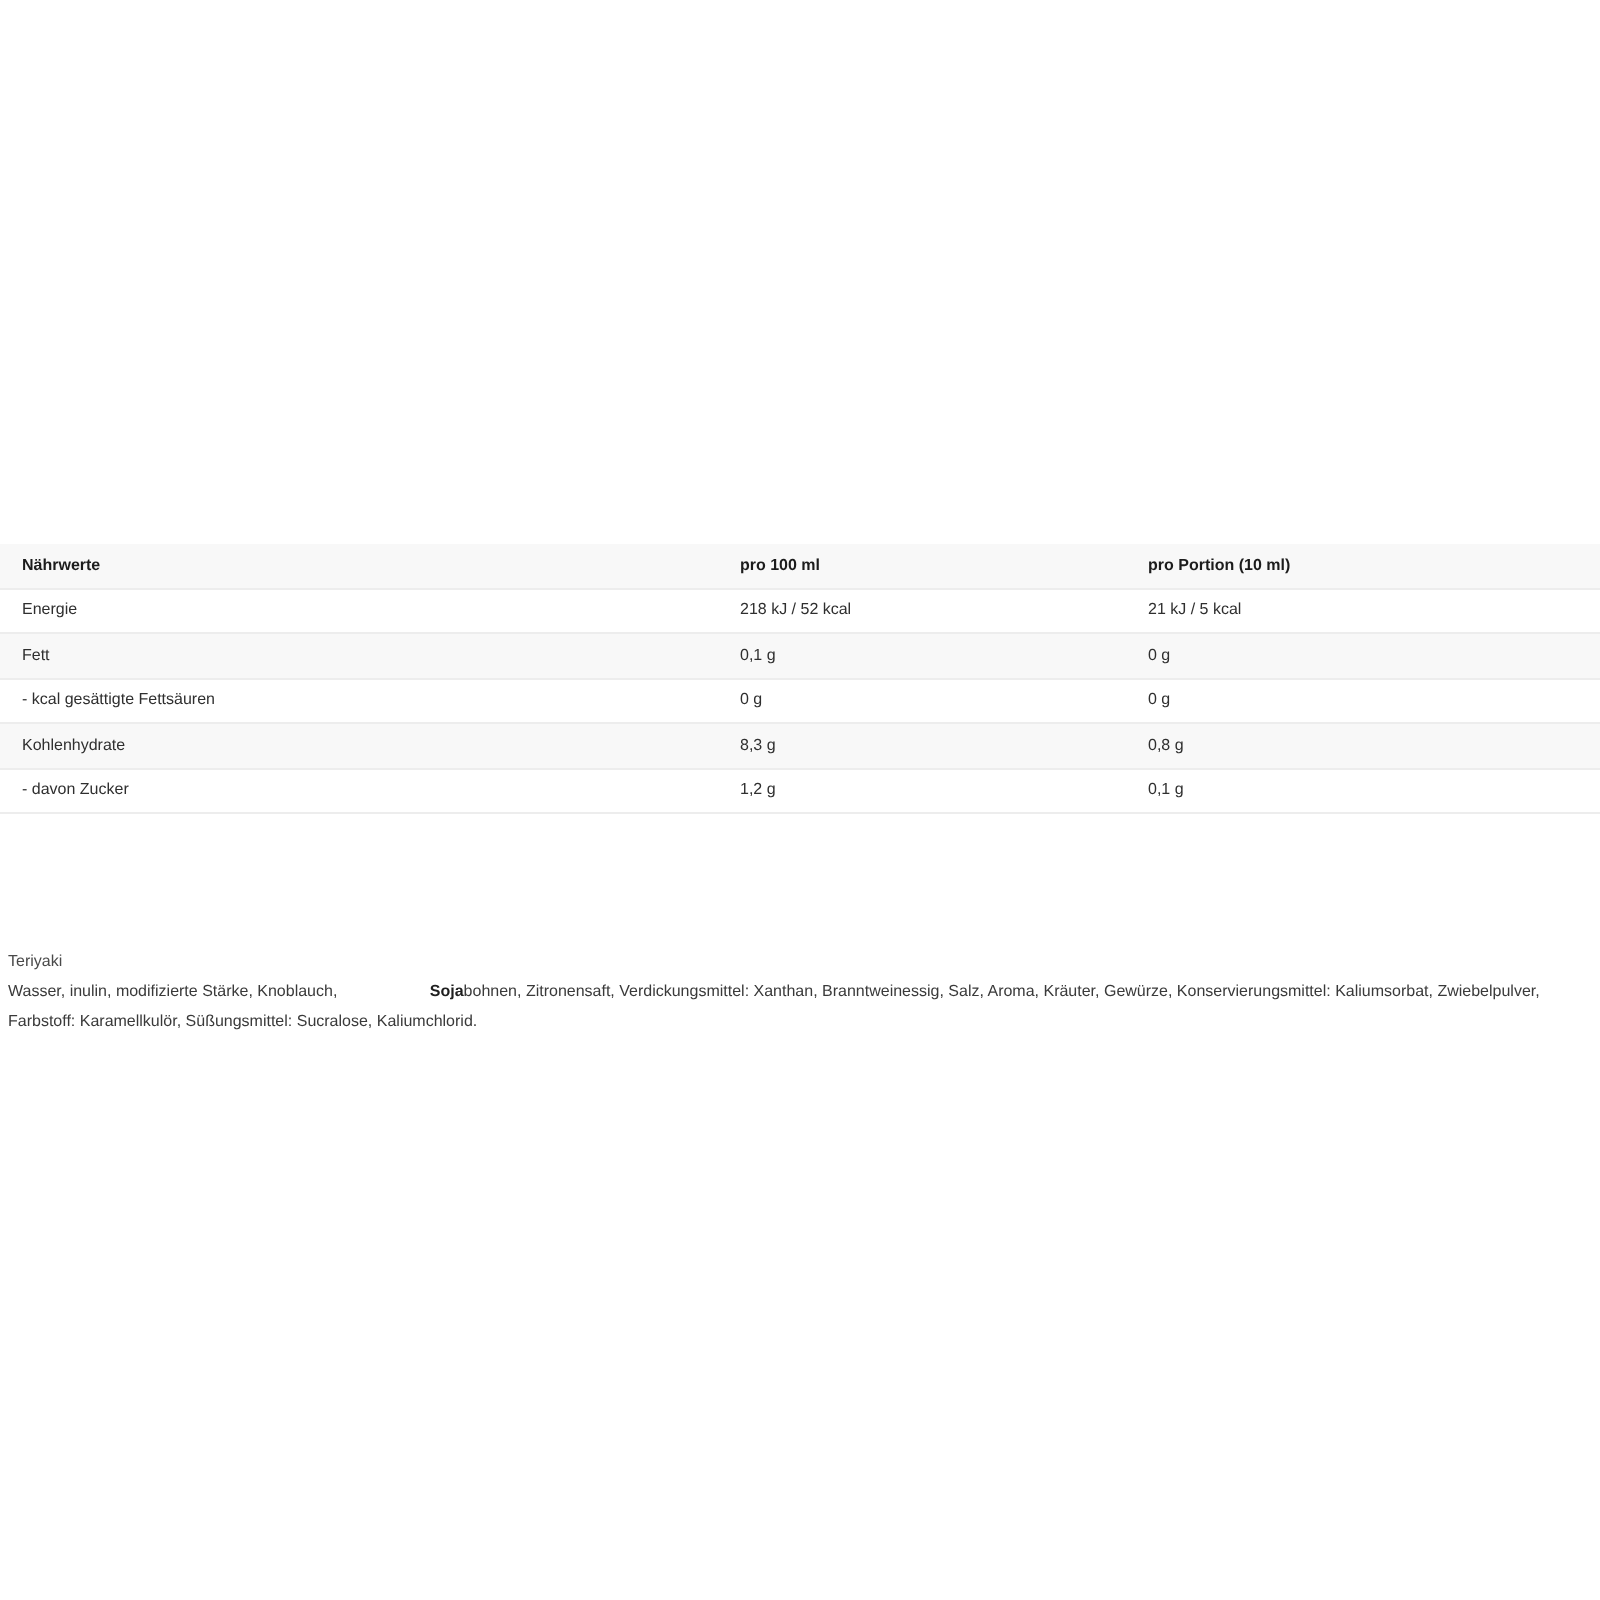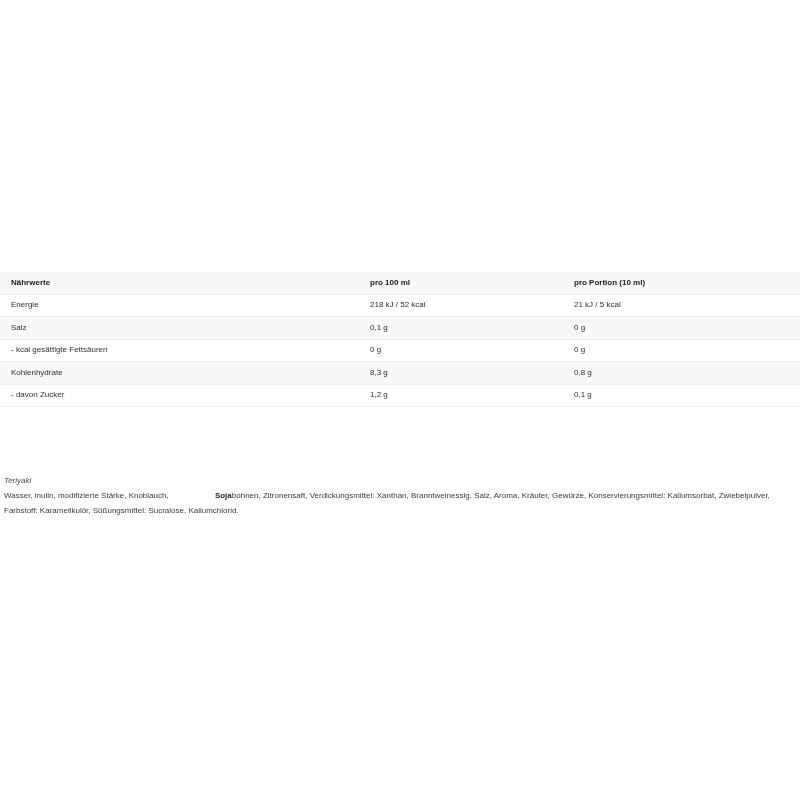--- a/index.html
+++ b/index.html
@@ -65,21 +65,20 @@
     margin: 0;
     font-size: 8px;
     line-height: 10px;
     font-weight: bold;
     color: #1c1c1c;
   }
   .variant {
     margin: 10px 0 0 0;
     font-size: 8px;
     line-height: 15px;
-    font-style: italic;
     color: #4a4a4a;
   }
   .ing-text {
     margin: 0;
     font-size: 8px;
     line-height: 15px;
     color: #3a3a3a;
   }
   .ing-text strong { font-weight: bold; color: #1f1f1f; padding-left: 44px; }
 </style>
@@ -102,21 +101,21 @@
           <th>pro Portion (10 ml)</th>
         </tr>
       </thead>
       <tbody>
         <tr>
           <td class="cell-label">Energie</td>
           <td>218 kJ / 52 kcal</td>
           <td>21 kJ / 5 kcal</td>
         </tr>
         <tr class="stripe">
-          <td class="cell-label">Salz</td>
+          <td class="cell-label">Fett</td>
           <td>0,1 g</td>
           <td>0 g</td>
         </tr>
         <tr>
           <td class="cell-label">- kcal gesättigte Fettsäuren</td>
           <td>0 g</td>
           <td>0 g</td>
         </tr>
         <tr class="stripe">
           <td class="cell-label">Kohlenhydrate</td>

